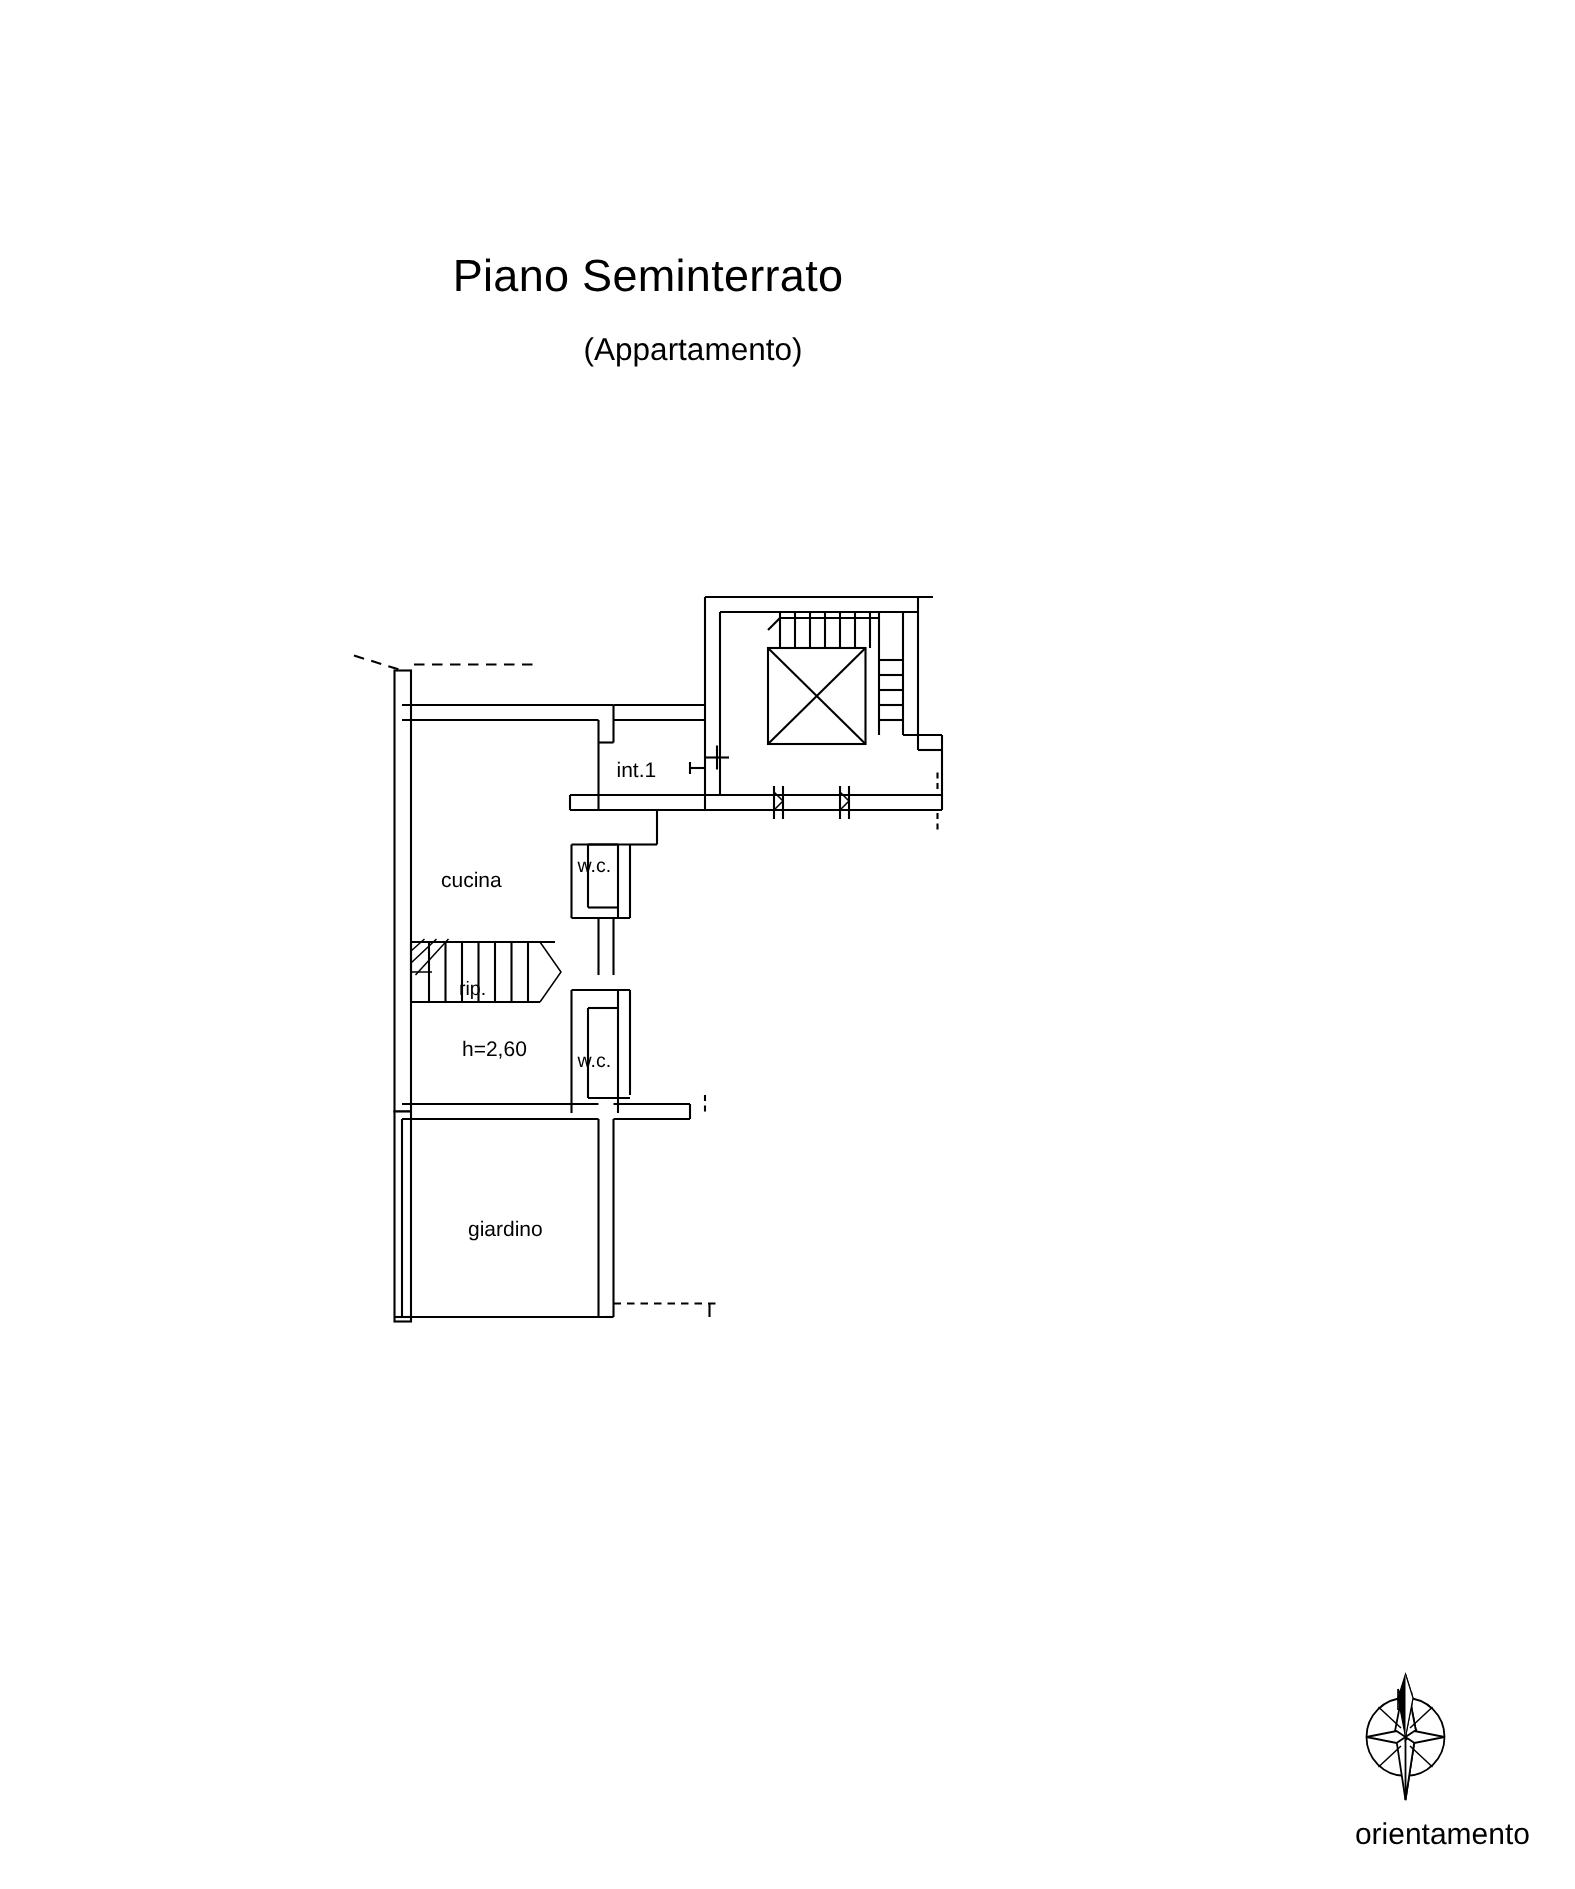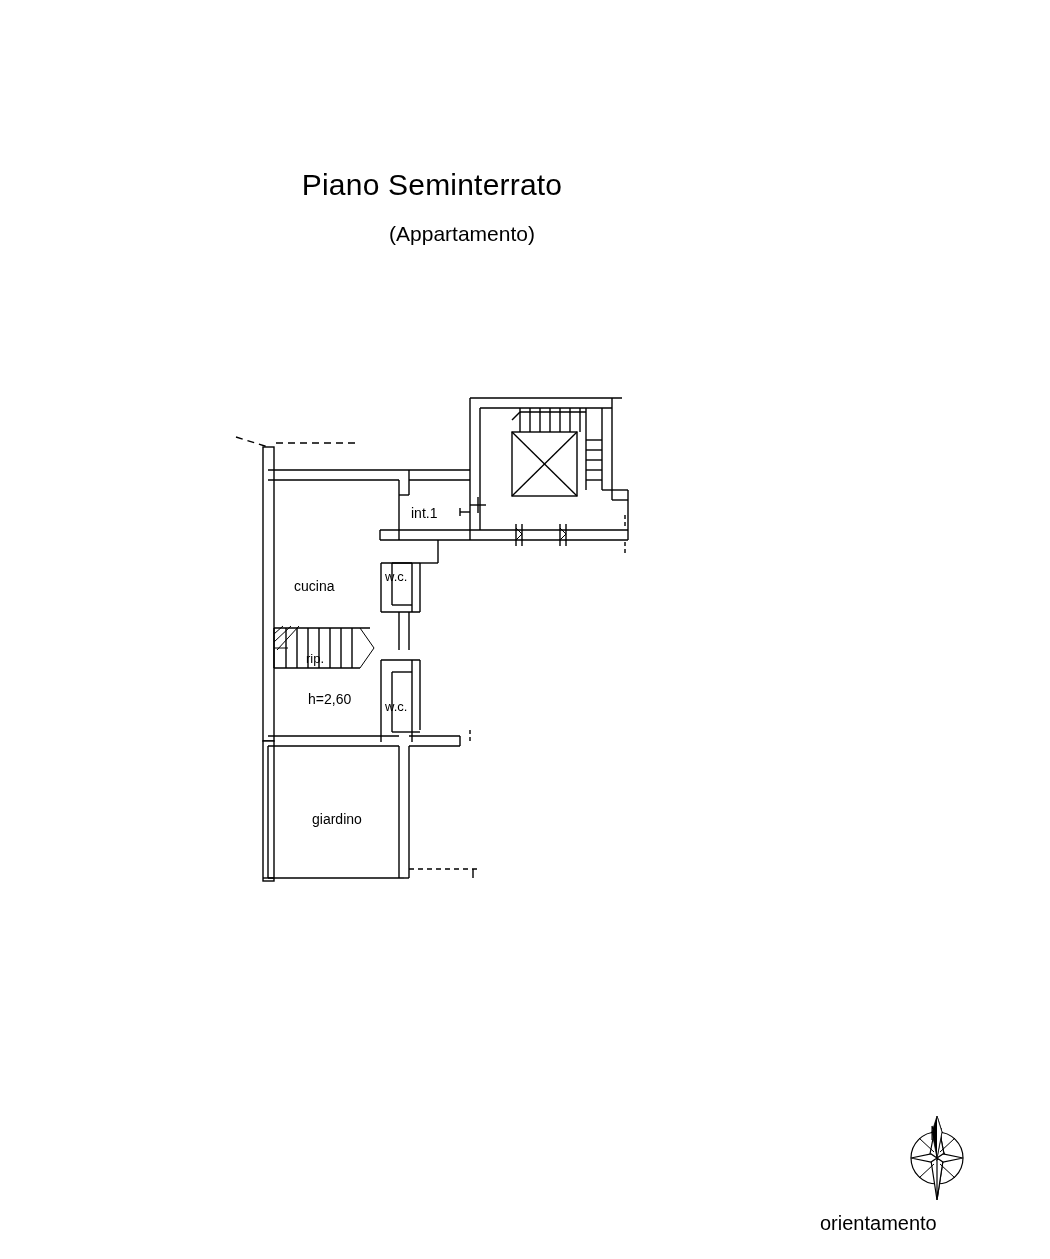--- a/index.html
+++ b/index.html
@@ -50,21 +50,21 @@
     left: 884px;
     top: 1108px;
     width: 120px;
     height: 95px;
   }
   .compass-label {
     position: absolute;
     left: 820px;
     top: 1212px;
     width: 200px;
-    text-align: left;
+    text-align: right;
     font-size: 20px;
   }
   svg text {
     font-family: "Liberation Sans", sans-serif;
     fill: #000;
   }
 </style>
 </head>
 <body>
 

